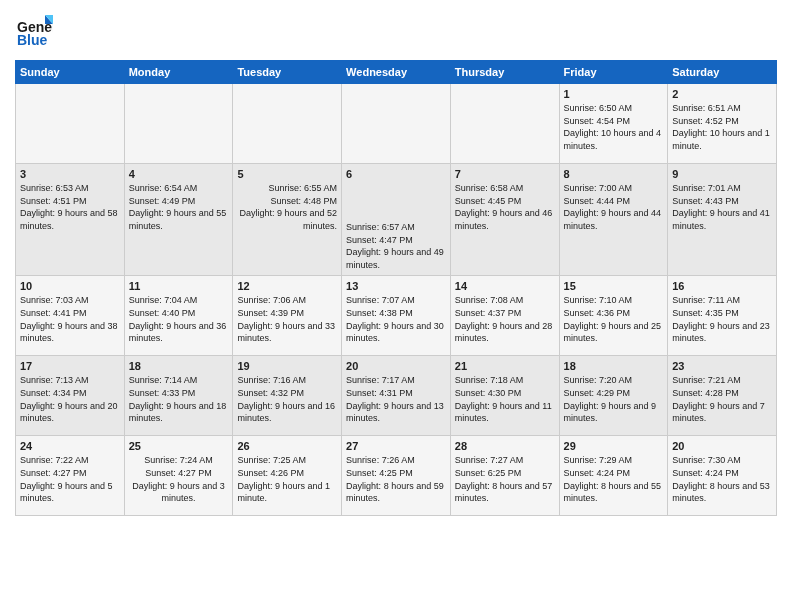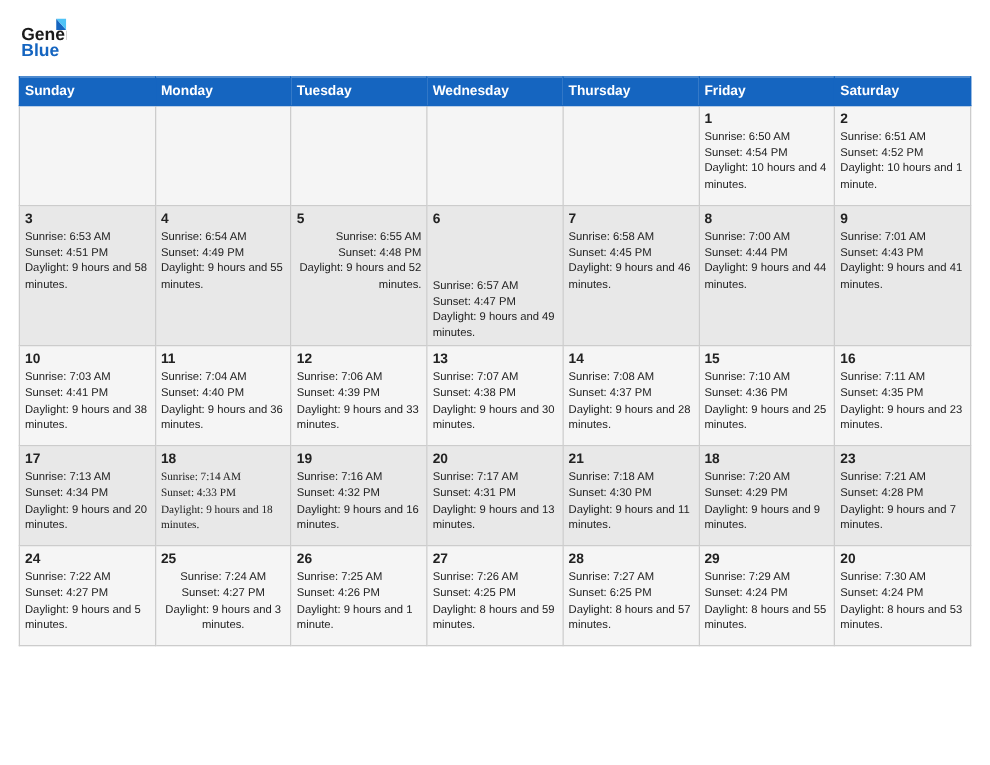--- a/index.html
+++ b/index.html
@@ -228,21 +228,21 @@
         </tr>
         <tr>
           <td>
             <span class="day-num">17</span>
             <div class="cell-content" style="white-space: pre-line;">Sunrise: 7:13 AM
 Sunset: 4:34 PM
 Daylight: 9 hours and 20 minutes.</div>
           </td>
           <td>
             <span class="day-num">18</span>
-            <div class="cell-content" style="white-space: pre-line; font-family: Liberation Serif, serif;">Sunrise: 7:14 AM
+            <div class="cell-content" style="white-space: pre-line;">Sunrise: 7:14 AM
 Sunset: 4:33 PM
 Daylight: 9 hours and 18 minutes.</div>
           </td>
           <td>
             <span class="day-num">19</span>
             <div class="cell-content" style="white-space: pre-line;">Sunrise: 7:16 AM
 Sunset: 4:32 PM
 Daylight: 9 hours and 16 minutes.</div>
           </td>
           <td>

